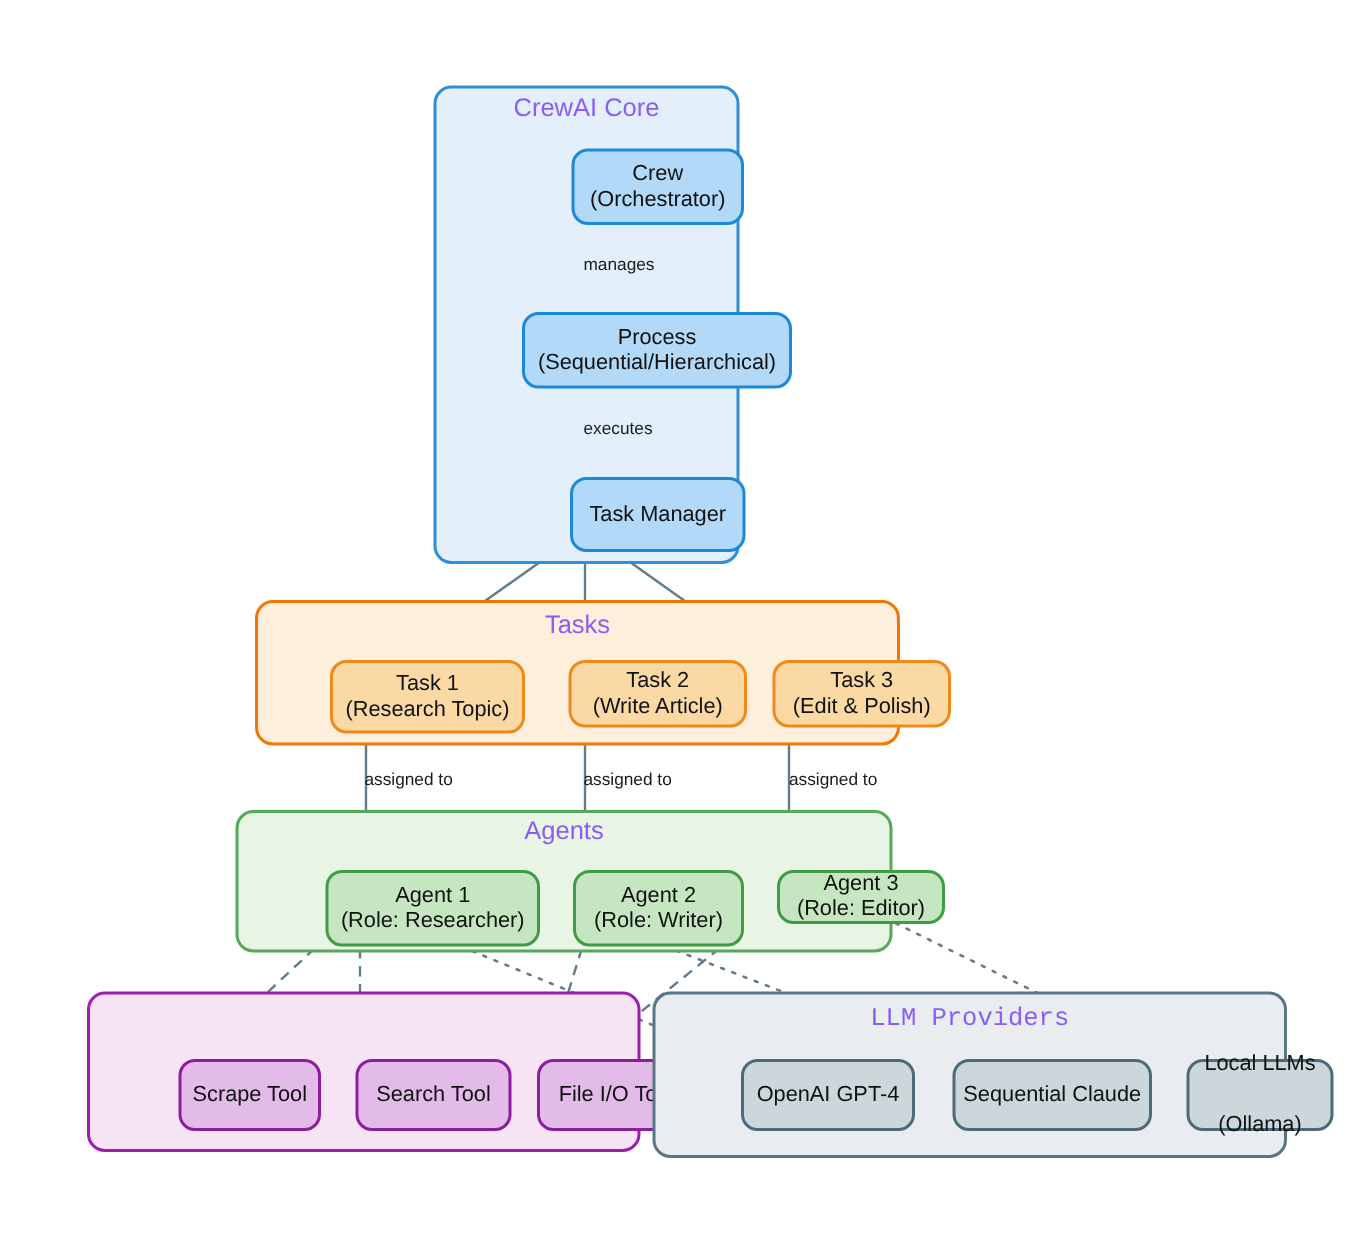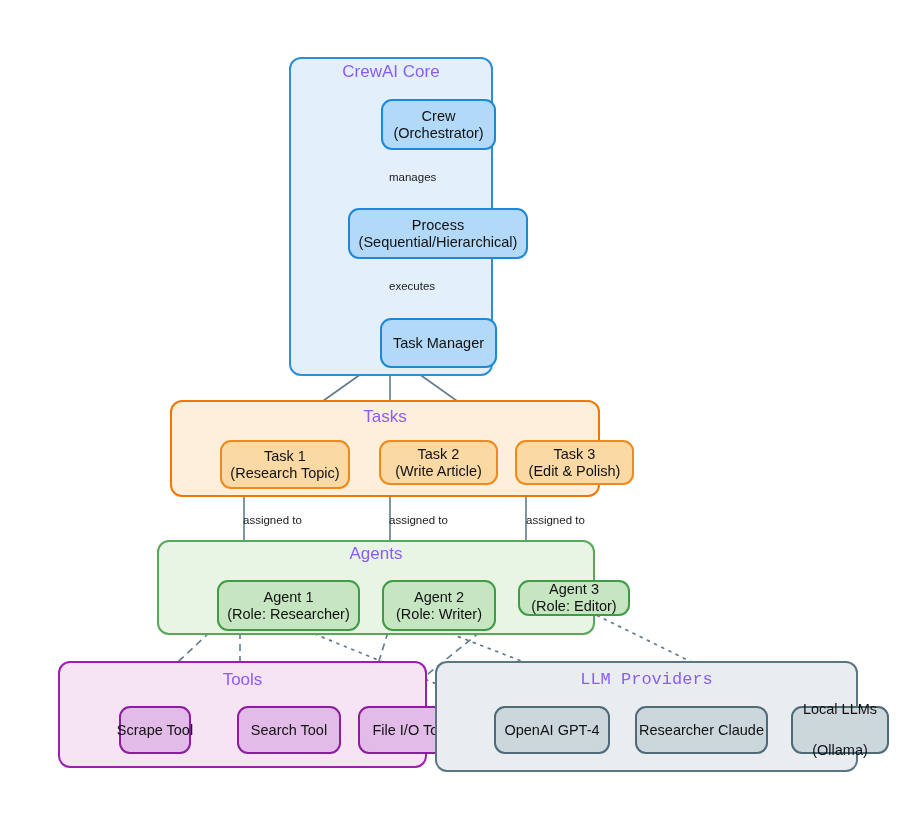--- a/index.html
+++ b/index.html
@@ -168,39 +168,38 @@
   <div class="node node-agent" style="left:334px; top:580px; width:114px; height:51px;">
     <span>Agent 2</span>
     <span>(Role: Writer)</span>
   </div>
   <div class="node node-agent" style="left:470px; top:580px; width:112px; height:36px;">
     <span>Agent 3</span>
     <span>(Role: Editor)</span>
   </div>
 
   <div class="group-box grp-tools" style="left:58px; top:661px; width:369px; height:107px;"></div>
-  <div class="group-title" style="left:58px; top:670px; width:369px;">Tools</div>
-
-  <div class="node node-tool" style="left:71px; top:706px; width:72px; height:48px;">
+
+  <div class="node node-tool" style="left:71px; top:706px; width:95px; height:48px;">
     <span>Scrape Tool</span>
   </div>
   <div class="node node-tool" style="left:189px; top:706px; width:104px; height:48px;">
     <span>Search Tool</span>
   </div>
   <div class="node node-tool" style="left:310px; top:706px; width:106px; height:48px;">
     <span>File I/O Tool</span>
   </div>
 
   <div class="group-box grp-llm" style="left:435px; top:661px; width:423px; height:111px;"></div>
   <div class="group-title" style="left:435px; top:670px; width:423px;font-family:Liberation Mono, monospace;">LLM Providers</div>
 
   <div class="node node-llm" style="left:446px; top:706px; width:116px; height:48px;">
     <span>OpenAI GPT-4</span>
   </div>
   <div class="node node-llm" style="left:587px; top:706px; width:133px; height:48px;">
-    <span>Researcher Claude</span>
+    <span>Sequential Claude</span>
   </div>
   <div class="node node-llm" style="left:743px; top:706px; width:98px; height:48px;gap:24px;">
     <span>Local LLMs</span>
     <span>(Ollama)</span>
   </div>
 
 </div>
 
 </body></html>

